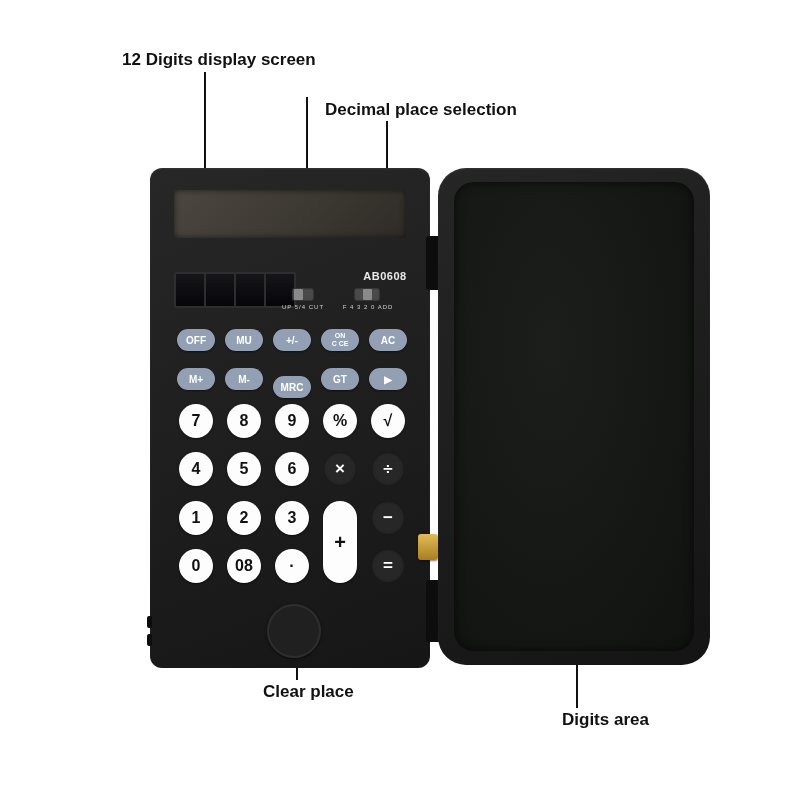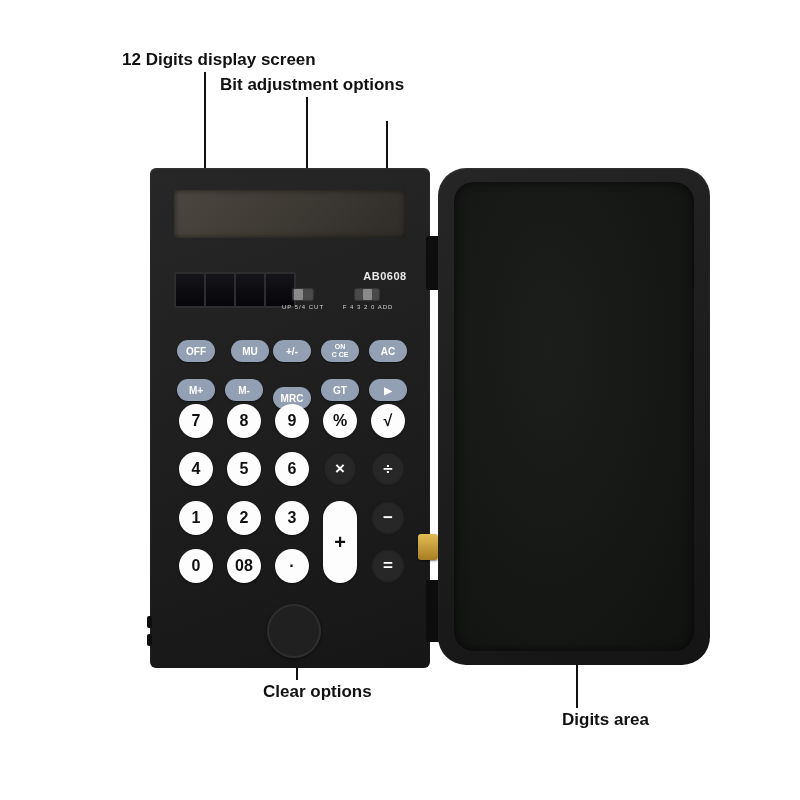--- a/index.html
+++ b/index.html
@@ -3,37 +3,37 @@
 <meta charset="utf-8">
 <style>
   html,body{margin:0;padding:0;background:#fff;font-family:"Liberation Sans",sans-serif;}
   .stage{position:relative;width:800px;height:800px;background:#ffffff;overflow:hidden;margin:0 auto;}
 
   
   .callout{position:absolute;font-size:17px;font-weight:700;color:#111;white-space:nowrap;}
   .leader{position:absolute;width:2px;background:#111;}
 
   
-  .calc{position:absolute;left:150px;top:168px;width:280px;height:500px;border-radius:6px;
+  .calc{position:absolute;left:150px;top:168px;width:280px;height:500px;border-radius:12px;
         background:linear-gradient(160deg,#272727,#161616);box-shadow:inset 0 1px 2px rgba(255,255,255,.08);}
   .display{position:absolute;left:24px;top:22px;width:232px;height:48px;border-radius:4px;
         background:linear-gradient(135deg,#4c4740,#2f2c27);box-shadow:inset 0 0 6px rgba(0,0,0,.6);}
   .solar{position:absolute;left:24px;top:104px;width:122px;height:36px;background:#2e2e2e;
         display:flex;gap:2px;padding:2px;box-sizing:border-box;border-radius:2px;}
   .solar div{flex:1;background:linear-gradient(180deg,#15151a,#05050a);}
   .model{position:absolute;left:200px;top:102px;width:70px;text-align:center;color:#e9e9e9;
         font-size:11px;font-weight:700;letter-spacing:.5px;}
   .switch{position:absolute;height:13px;background:#4a4a4a;border-radius:2px;box-shadow:inset 0 0 2px #000;}
   .switch .thumb{position:absolute;top:1px;width:9px;height:11px;background:#8a8a8a;border-radius:1px;}
   .ticks{position:absolute;color:#cfcfcf;font-size:6px;text-align:center;letter-spacing:1px;white-space:nowrap;}
 
   
   .pillbtn{position:absolute;width:38px;height:22px;border-radius:11px;background:#93a0b4;
         color:#fff;font-size:10px;font-weight:700;display:flex;align-items:center;justify-content:center;
-        box-shadow:0 1px 2px rgba(0,0,0,.5);margin-top:11px;}
+        box-shadow:0 1px 2px rgba(0,0,0,.5);}
   .pillbtn.twoline{white-space:pre-line;font-size:7px;line-height:1.1;text-align:center;}
   .key{position:absolute;width:34px;height:34px;border-radius:50%;display:flex;align-items:center;
         justify-content:center;font-weight:700;}
   .key.white{background:#fdfdfd;color:#111;font-size:16px;box-shadow:0 1px 2px rgba(0,0,0,.55);}
   .key.dark{background:#272727;color:#fff;font-size:17px;box-shadow:inset 0 0 3px rgba(0,0,0,.8);}
   .plustall{position:absolute;left:173px;top:333px;width:34px;height:82px;border-radius:17px;
         background:#fdfdfd;color:#111;font-size:20px;font-weight:700;display:flex;align-items:center;
         justify-content:center;box-shadow:0 1px 2px rgba(0,0,0,.55);}
   .clearbtn{position:absolute;left:117px;top:436px;width:54px;height:54px;border-radius:50%;
         background:#202020;box-shadow:inset 0 0 0 2px #2e2e2e,0 1px 3px rgba(0,0,0,.6);}
@@ -50,22 +50,22 @@
   .tablet-screen{position:absolute;left:16px;top:14px;width:240px;height:469px;border-radius:20px;
         background:radial-gradient(ellipse at 40% 35%,#1c1e1c 0%,#141614 70%,#101210 100%);
         box-shadow:inset 0 0 10px rgba(0,0,0,.7);}
 </style>
 </head>
 <body>
 
 <div class="stage">
 
   <div class="callout" style="left:122px;top:50px">12 Digits display screen</div>
-  <div class="callout" style="left:220px;top:75px">Bit adjustment options</div>
-  <div class="callout" style="left:263px;top:682px">Clear options</div>
+  <div class="callout" style="left:325px;top:100px">Decimal place selection</div>
+  <div class="callout" style="left:263px;top:682px">Clear place</div>
   <div class="callout" style="left:562px;top:710px">Digits area</div>
 
   <div class="leader" style="left:204px;top:72px;height:134px"></div>
   <div class="leader" style="left:306px;top:97px;height:193px"></div>
   <div class="leader" style="left:386px;top:121px;height:167px"></div>
   <div class="leader" style="left:296px;top:650px;height:30px"></div>
   <div class="leader" style="left:576px;top:578px;height:130px"></div>
 
   <div class="calc">
     <div class="display"></div>
@@ -83,21 +83,21 @@
       <div class="thumb" style="left:2px"></div>
     </div>
     <div class="ticks" style="left:126px;top:136px;width:54px">UP 5/4 CUT</div>
 
     <div class="switch" style="left:204px;top:120px;width:26px">
       <div class="thumb" style="left:9px"></div>
     </div>
     <div class="ticks" style="left:190px;top:136px;width:56px">F 4 3 2 0 ADD</div>
 
     <div class="pillbtn" style="left:27px;top:161px">OFF</div>
-    <div class="pillbtn" style="left:81px;top:161px">MU</div>
+    <div class="pillbtn" style="left:75px;top:161px">MU</div>
     <div class="pillbtn" style="left:123px;top:161px">+/-</div>
     <div class="pillbtn twoline" style="left:171px;top:161px">ON
 C CE</div>
     <div class="pillbtn" style="left:219px;top:161px">AC</div>
 
     <div class="pillbtn" style="left:27px;top:200px">M+</div>
     <div class="pillbtn" style="left:75px;top:200px">M-</div>
     <div class="pillbtn" style="left:123px;top:208px">MRC</div>
     <div class="pillbtn" style="left:171px;top:200px">GT</div>
     <div class="pillbtn" style="left:219px;top:200px">▶</div>

